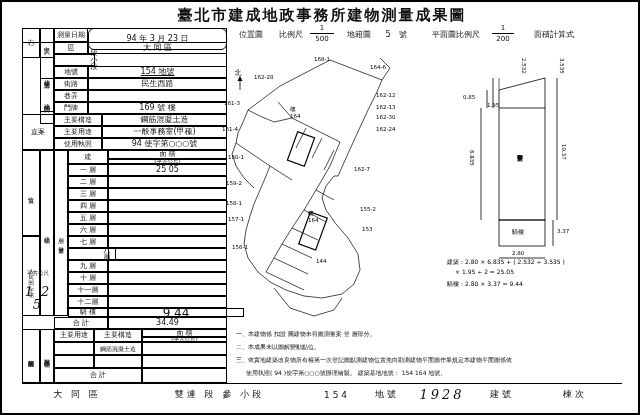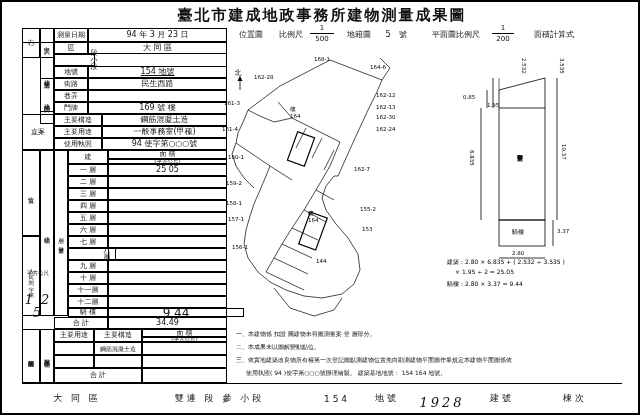--- a/index.html
+++ b/index.html
@@ -19,33 +19,33 @@
   
   #draw{position:absolute;left:228px;top:56px;width:185px;height:265px;}
   #draw svg{position:absolute;left:0;top:0;}
   .lbl{position:absolute;font-size:5.5px;color:#000;white-space:nowrap;}
 
   
   #calc{position:absolute;left:455px;top:60px;width:165px;height:245px;}
 
   .note{position:absolute;font-size:6px;line-height:1.5;}
   .foot{position:absolute;left:20px;top:385px;width:600px;font-size:9px;letter-spacing:3px;display:flex;align-items:center;}
-  .hand{font-family:"DejaVu Serif","Liberation Serif",serif;font-style:italic;margin-top:8px;}
+  .hand{font-family:"DejaVu Serif","Liberation Serif",serif;font-style:italic;}
 </style>
 </head>
 <body>
 
 <div id="sheet">
 
   <div class="ttl">臺北市建成地政事務所建物測量成果圖</div>
 
   <div class="c bx" style="left:20px;top:26px;width:18px;height:30px;">右</div>
   <div class="c bx vt" style="left:38px;top:26px;width:14px;height:30px;font-size:6px;">申請人</div>
   <div class="c bx" style="left:52px;top:26px;width:34px;height:14px;">測量日期</div>
-  <div class="c bx" style="left:86px;top:26px;width:139px;height:14px;font-size:8px;">94 年 3 月 23 日</div>
+  <div class="c bx" style="left:86px;top:26px;width:139px;height:22px;font-size:8px;border-radius:6px;">94 年 3 月 23 日</div>
 
   <div class="c" style="left:228px;top:26px;width:42px;height:14px;font-size:8px;">位置圖</div>
   <div class="c" style="left:268px;top:26px;width:42px;height:14px;font-size:8px;">比例尺</div>
   <div class="c" style="left:308px;top:22px;width:24px;height:10px;font-size:7px;border-bottom:1px solid #000;">1</div>
   <div class="c" style="left:308px;top:32px;width:24px;height:10px;font-size:7px;">500</div>
   <div class="c" style="left:336px;top:26px;width:42px;height:14px;font-size:8px;">地籍圖</div>
   <div class="c" style="left:378px;top:26px;width:16px;height:14px;font-size:8px;">5</div>
   <div class="c" style="left:393px;top:26px;width:16px;height:14px;font-size:8px;">號</div>
 
   <div class="c" style="left:418px;top:26px;width:72px;height:14px;font-size:8px;">平面圖比例尺</div>

